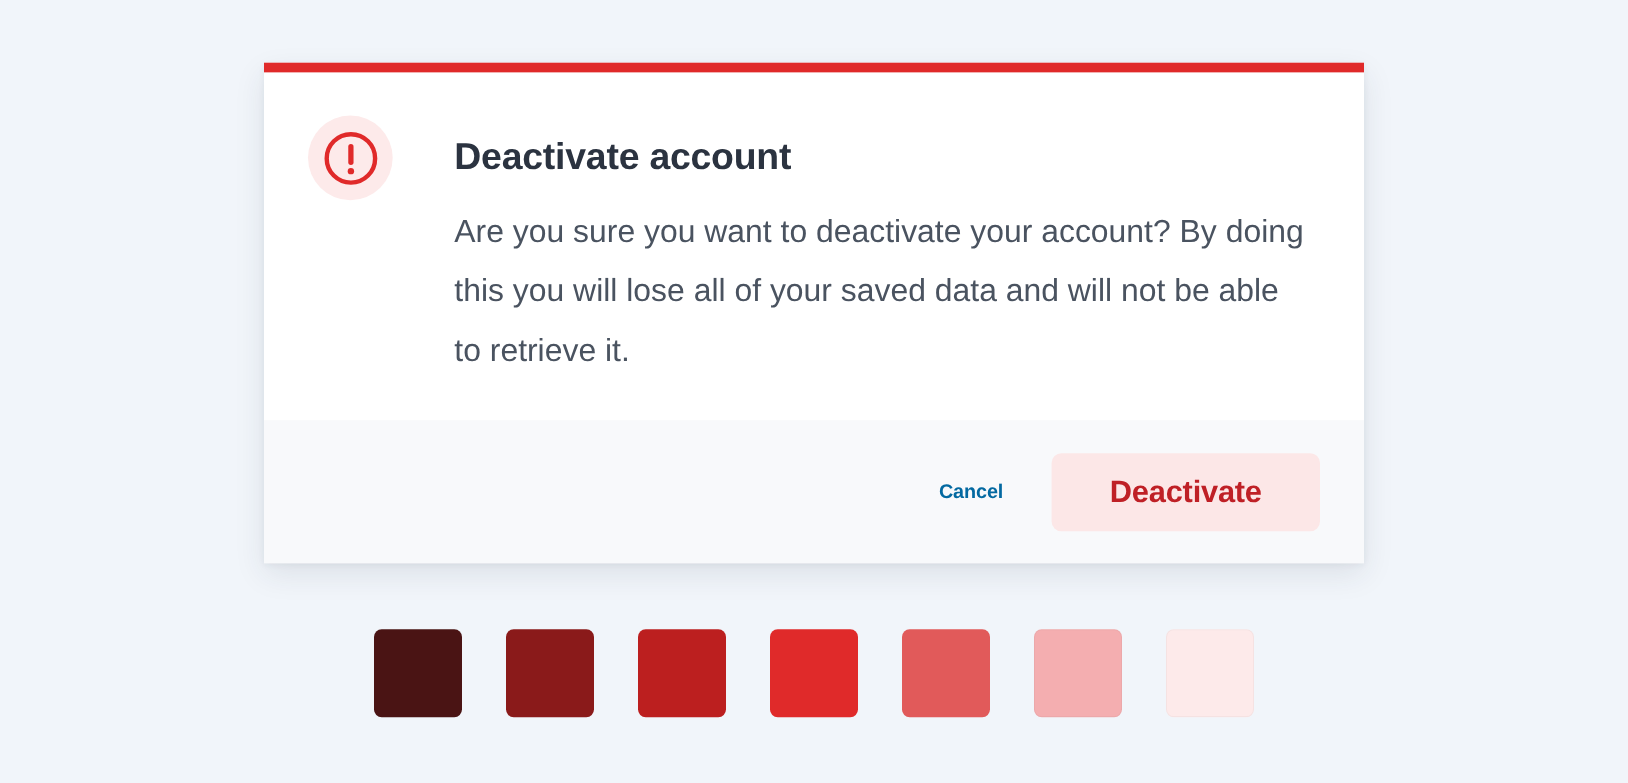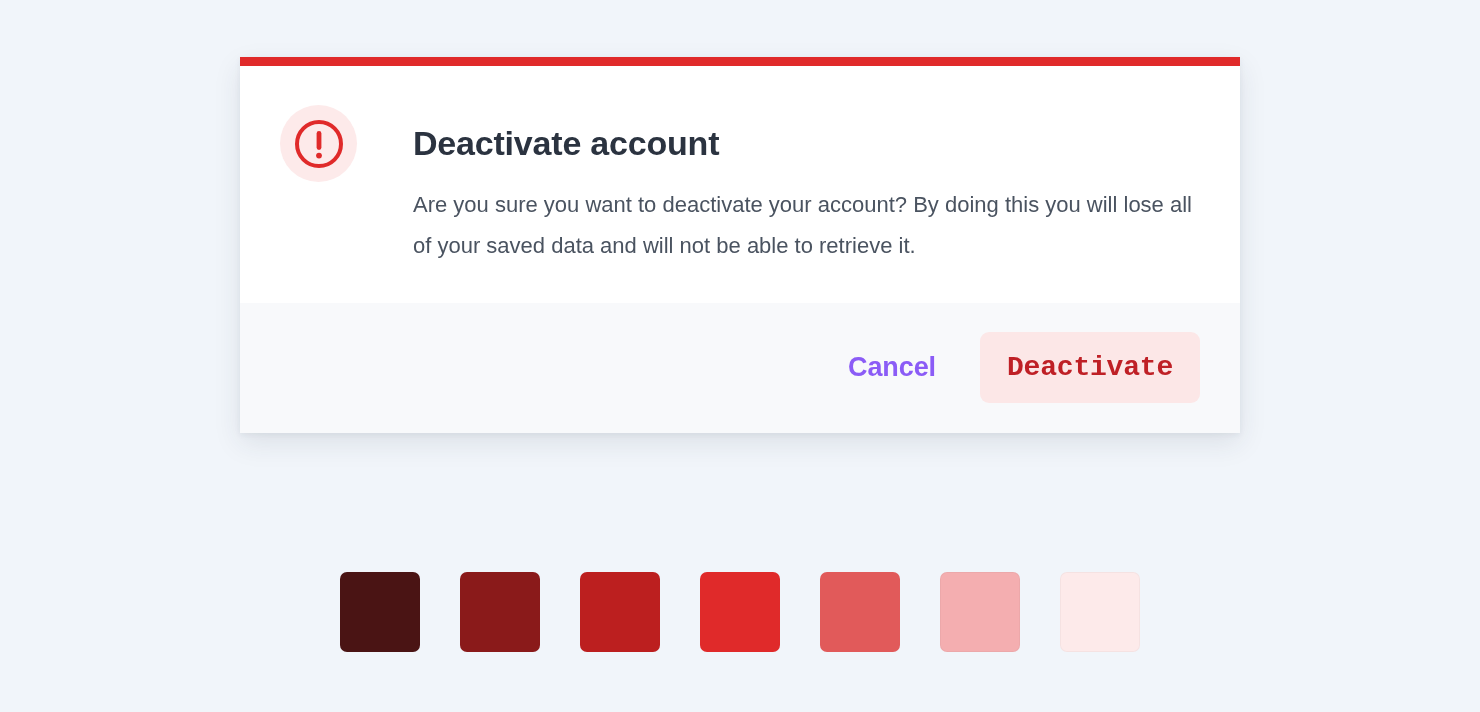--- a/index.html
+++ b/index.html
@@ -68,57 +68,57 @@
     color: #2b3340;
     letter-spacing: -0.2px;
     line-height: 1.1;
     margin: 0;
     padding-top: 20px;
   }
 
   #dialog-message {
     margin: 0;
     padding-top: 23px;
-    font-size: 22px;
+    font-size: 29px;
     line-height: 1.85;
     color: #4a5360;
     max-width: 780px;
   }
 
   
   #dialog-footer {
     background: #f8f9fb;
     height: 130px;
     display: flex;
     align-items: center;
     justify-content: flex-end;
     padding-right: 40px;
     box-sizing: border-box;
   }
   #cancel-button {
     font-family: "Liberation Sans", sans-serif;
-    font-size: 27px;
+    font-size: 18px;
     font-weight: 700;
-    color: #8b5cf6;
+    color: #0369a1;
     background: transparent;
     border: none;
     padding: 16px 22px;
     margin-right: 22px;
     cursor: pointer;
     letter-spacing: -0.1px;
   }
   #deactivate-button {
-    font-family: Liberation Mono, monospace;
+    font-family: Liberation Sans, sans-serif;
     font-size: 28px;
     font-weight: 700;
     color: #bf2026;
     background: #fce7e7;
     border: none;
     border-radius: 9px;
-    width: 220px;
+    width: 244px;
     height: 71px;
     cursor: pointer;
     letter-spacing: -0.2px;
   }
 
   
   #swatch-row {
     position: absolute;
     left: 340px;
     top: 572px;

